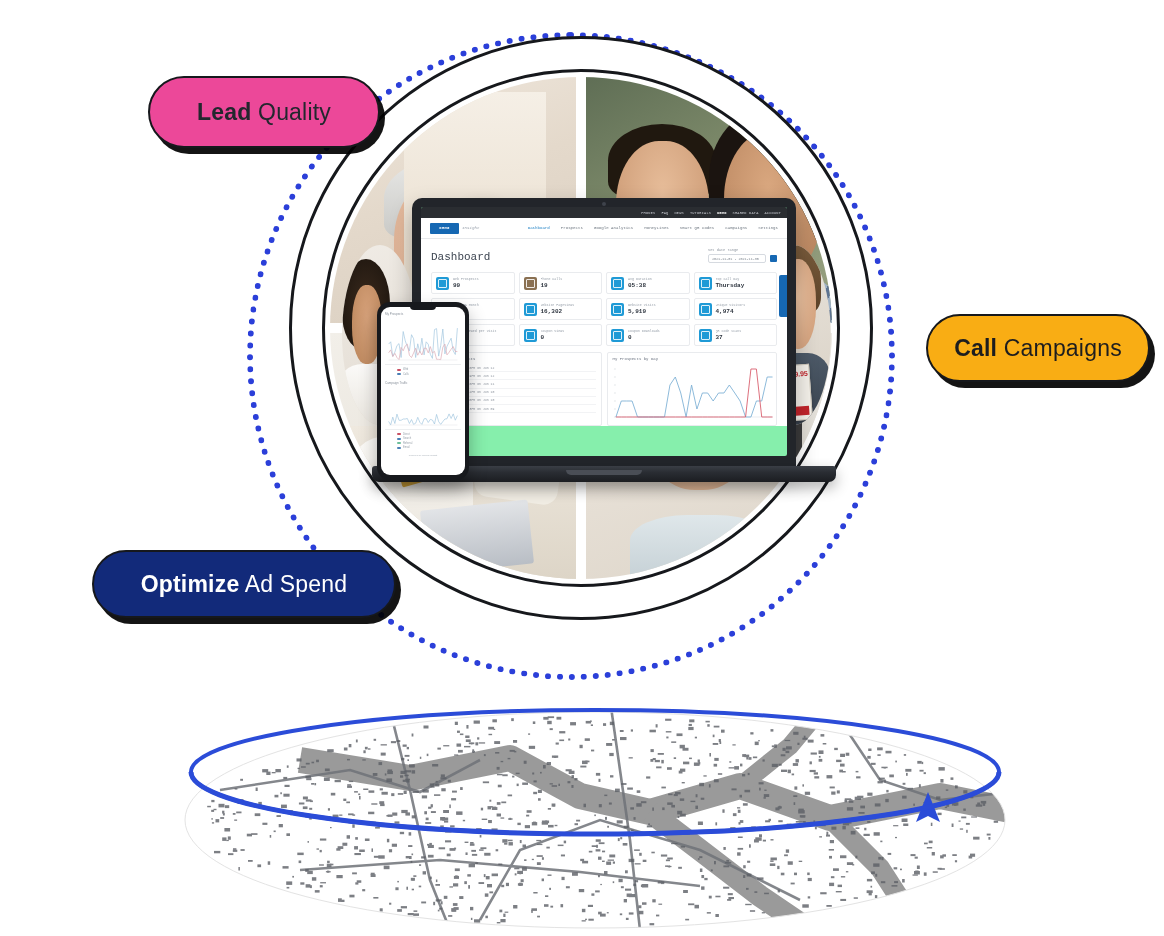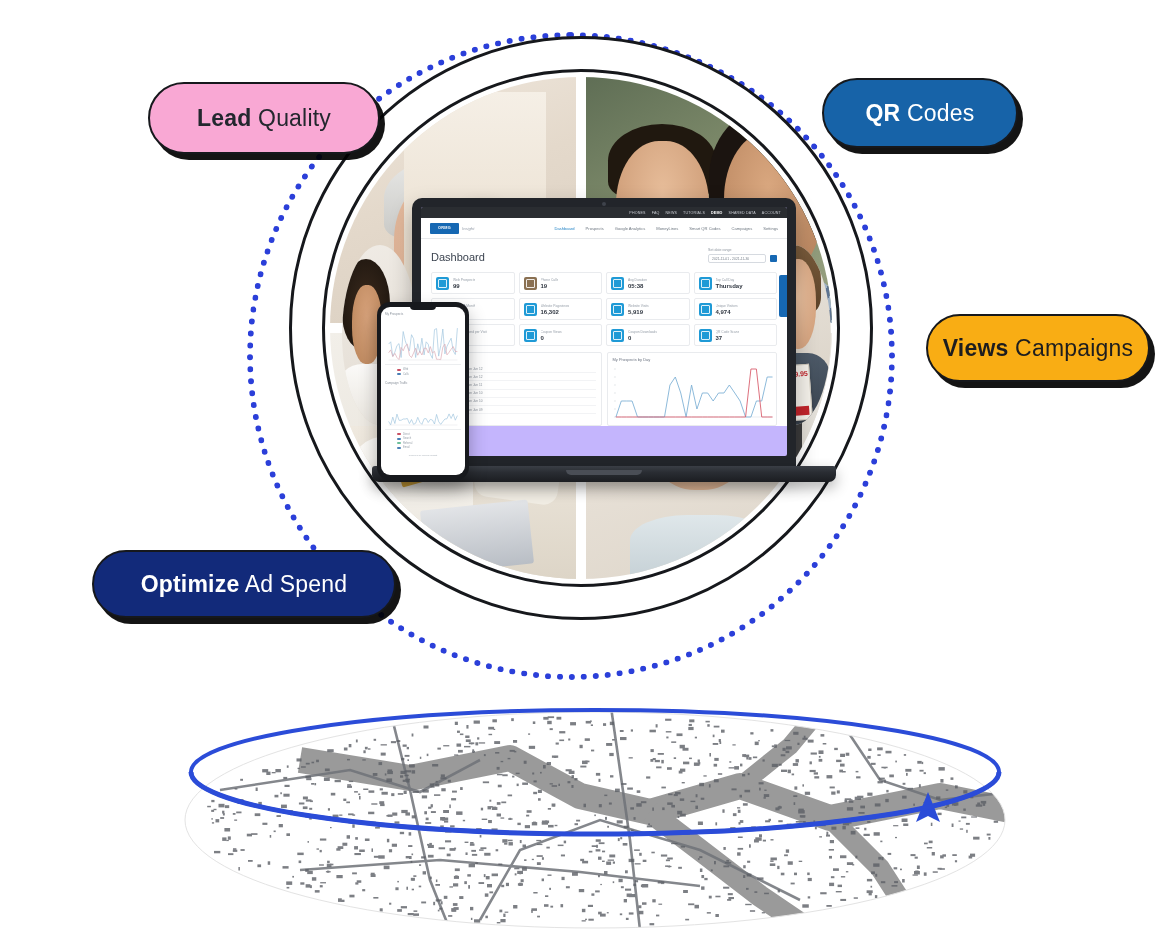--- a/index.html
+++ b/index.html
@@ -184,21 +184,21 @@
   .laptop-wrap{position:absolute;left:372px;top:198px;width:464px;height:312px;z-index:20;}
   .laptop-body{
     position:absolute;left:40px;top:0;width:384px;height:272px;
     background:#22252a;border-radius:10px 10px 4px 4px;
     padding:9px 9px 14px 9px;box-sizing:border-box;
     box-shadow:0 10px 22px rgba(0,0,0,.28);
   }
   .laptop-cam{position:absolute;left:50%;top:3.5px;width:4px;height:4px;margin-left:-2px;background:#3e434b;border-radius:50%;}
   .screen{
     position:absolute;left:9px;top:9px;width:366px;height:249px;
-    background:#c4b5fd;overflow:hidden;border-radius:2px;
+    background:#86efac;overflow:hidden;border-radius:2px;font-family:Liberation Mono, monospace;
   }
   .laptop-base{
     position:absolute;left:0;top:268px;width:464px;height:16px;
     background:linear-gradient(180deg,#3a3e45 0%,#2a2d33 40%,#1b1d21 100%);
     border-radius:3px 3px 7px 7px;
     box-shadow:0 6px 14px rgba(0,0,0,.3);
   }
   .laptop-notch{
     position:absolute;left:50%;top:272px;margin-left:-38px;width:76px;height:5px;
     background:#4a4e56;border-radius:0 0 5px 5px;
@@ -274,21 +274,21 @@
   .pill{
     position:absolute;z-index:30;border-radius:40px;
     display:flex;align-items:center;justify-content:center;
     border:2.5px solid #16181c;box-sizing:border-box;white-space:nowrap;
     box-shadow:5px 6px 0 rgba(0,0,0,.92);
   }
   .pill span{font-size:23px;letter-spacing:.2px;}
   .pill b{font-weight:bold;}
   .pill .light{font-weight:normal;}
 
-  #pill-lead     {left:148px;top:82px;width:232px;height:72px;background:#f9a8d4;color:#23272e;}
+  #pill-lead     {left:148px;top:76px;width:232px;height:72px;background:#ec4899;color:#23272e;}
   #pill-qr       {left:822px;top:78px;width:196px;height:70px;background:#1763a8;color:#ffffff;}
   #pill-valuable {left:16px;top:314px;width:250px;height:68px;background:#ec1c3a;color:#ffffff;}
   #pill-call     {left:926px;top:314px;width:224px;height:68px;background:#f9ad14;color:#1d1d1f;}
   #pill-optimize {left:92px;top:550px;width:304px;height:68px;background:#122a7a;color:#ffffff;}
   #pill-data     {left:798px;top:550px;width:274px;height:68px;background:#b9cfe4;color:#1d2430;}
 
   
   .map-wrap{position:absolute;left:180px;top:700px;width:830px;height:230px;z-index:4;}
   .orbit-svg{position:absolute;left:0;top:0;width:830px;height:230px;z-index:7;pointer-events:none;}
   .map-svg{position:absolute;left:0;top:0;width:830px;height:230px;z-index:5;}
@@ -599,25 +599,22 @@
             <span>Email</span>
           </div>
       </div>
       <span class="p-foot">Powered by ORMG Insight</span>
     </div>
   </div>
 
   <div class="pill" id="pill-lead">
     <span><b>Lead</b><span class="light"> Quality</span></span>
   </div>
-  <div class="pill" id="pill-qr">
-    <span><b>QR</b><span class="light"> Codes</span></span>
-  </div>
   <div class="pill" id="pill-call">
-    <span><b>Views</b><span class="light"> Campaigns</span></span>
+    <span><b>Call</b><span class="light"> Campaigns</span></span>
   </div>
   <div class="pill" id="pill-optimize">
     <span><b>Optimize</b><span class="light"> Ad Spend</span></span>
   </div>
 
   <div class="map-wrap">
     <svg class="map-svg" viewBox="0 0 830 230">
       <defs>
         <clipPath id="mapclip">
             <ellipse cx="415" cy="120" rx="410" ry="108"></ellipse>

